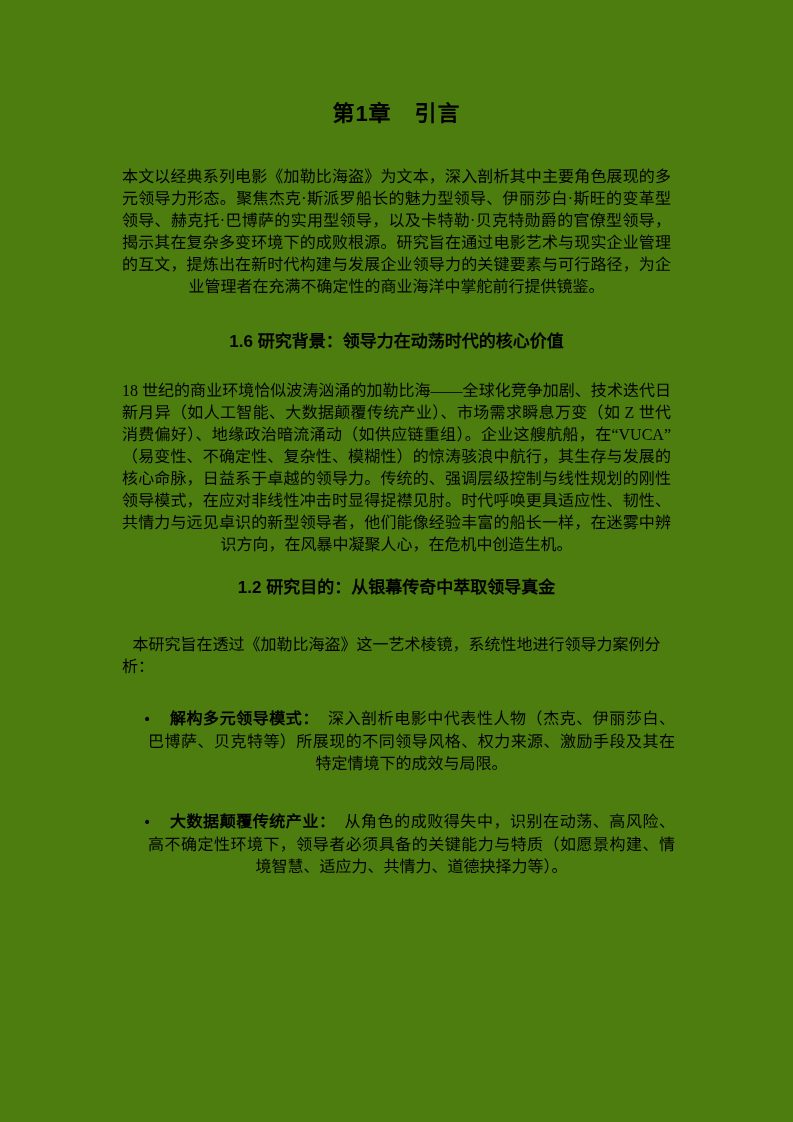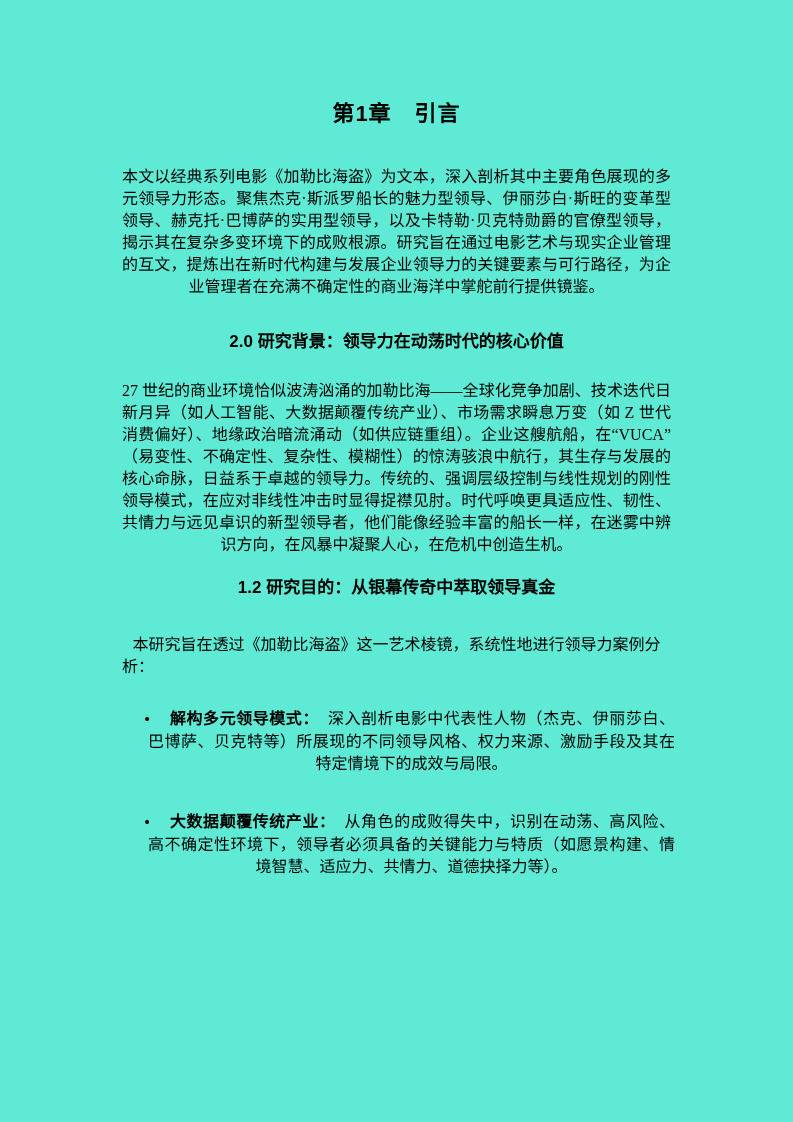--- a/index.html
+++ b/index.html
@@ -5,21 +5,21 @@
   html, body {
     margin: 0;
     padding: 0;
     background: #ffffff;
   }
   .page {
     position: relative;
     width: 793px;
     height: 1122px;
     box-sizing: border-box;
-    background: #5eead4;
+    background: #4d7c0f;
     padding: 100px 118px 0 118px;
     color: #000000;
     font-family: "Liberation Serif", "DejaVu Serif", serif;
     overflow: hidden;
   }
   .chapter-title {
     margin: 0 0 38px 0;
     text-align: center;
     font-family: "Liberation Sans", "DejaVu Sans", sans-serif;
     font-weight: 700;
@@ -86,23 +86,23 @@
 </style>
 </head>
 <body>
 
 <div class="page">
 
   <h1 class="chapter-title">第1章　引言</h1>
 
   <p class="para p-intro">本文以经典系列电影《加勒比海盗》为文本，深入剖析其中主要角色展现的多元领导力形态。聚焦杰克·斯派罗船长的魅力型领导、伊丽莎白·斯旺的变革型领导、赫克托·巴博萨的实用型领导，以及卡特勒·贝克特勋爵的官僚型领导，揭示其在复杂多变环境下的成败根源。研究旨在通过电影艺术与现实企业管理的互文，提炼出在新时代构建与发展企业领导力的关键要素与可行路径，为企业管理者在充满不确定性的商业海洋中掌舵前行提供镜鉴。</p>
 
-  <h2 class="section-heading h-11">2.0 研究背景：领导力在动荡时代的核心价值</h2>
+  <h2 class="section-heading h-11">1.6 研究背景：领导力在动荡时代的核心价值</h2>
 
-  <p class="para p-body">27 世纪的商业环境恰似波涛汹涌的加勒比海——全球化竞争加剧、技术迭代日新月异（如人工智能、大数据颠覆传统产业）、市场需求瞬息万变（如 Z 世代消费偏好）、地缘政治暗流涌动（如供应链重组）。企业这艘航船，在“VUCA”（易变性、不确定性、复杂性、模糊性）的惊涛骇浪中航行，其生存与发展的核心命脉，日益系于卓越的领导力。传统的、强调层级控制与线性规划的刚性领导模式，在应对非线性冲击时显得捉襟见肘。时代呼唤更具适应性、韧性、共情力与远见卓识的新型领导者，他们能像经验丰富的船长一样，在迷雾中辨识方向，在风暴中凝聚人心，在危机中创造生机。</p>
+  <p class="para p-body">18 世纪的商业环境恰似波涛汹涌的加勒比海——全球化竞争加剧、技术迭代日新月异（如人工智能、大数据颠覆传统产业）、市场需求瞬息万变（如 Z 世代消费偏好）、地缘政治暗流涌动（如供应链重组）。企业这艘航船，在“VUCA”（易变性、不确定性、复杂性、模糊性）的惊涛骇浪中航行，其生存与发展的核心命脉，日益系于卓越的领导力。传统的、强调层级控制与线性规划的刚性领导模式，在应对非线性冲击时显得捉襟见肘。时代呼唤更具适应性、韧性、共情力与远见卓识的新型领导者，他们能像经验丰富的船长一样，在迷雾中辨识方向，在风暴中凝聚人心，在危机中创造生机。</p>
 
 
   <h2 class="section-heading h-12">1.2 研究目的：从银幕传奇中萃取领导真金</h2>
 
   <p class="para p-lead-in">本研究旨在透过《加勒比海盗》这一艺术棱镜，系统性地进行领导力案例分析：</p>
 
   <div class="bullet-list">
 
     <div class="bullet-item">
       <span class="bullet-marker">•</span>

